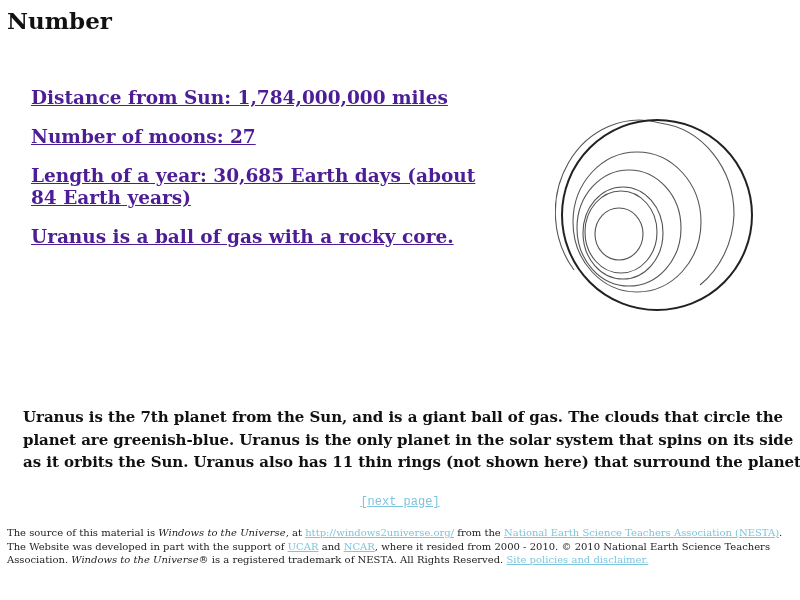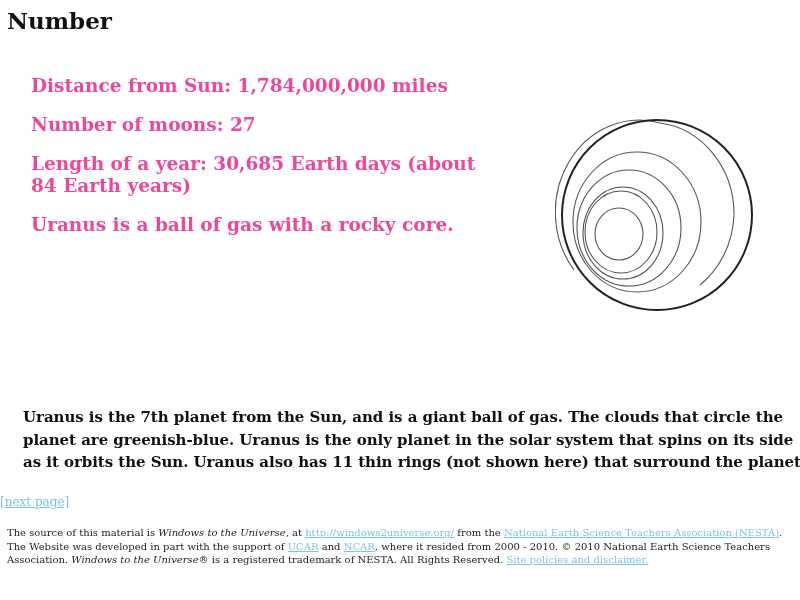--- a/index.html
+++ b/index.html
@@ -10,33 +10,33 @@
     .title {
       position: absolute; left: 7px; top: 6px; margin: 0;
       font-size: 23px; font-weight: bold; line-height: 30px; color: #111;
     }
     .facts {
       position: absolute; left: 31px; top: 75px; width: 470px; margin: 0; padding: 0;
       list-style: none;
     }
     .facts li {
       font-size: 18.5px; font-weight: bold; line-height: 22px;
-      margin: 0 0 17px 0; color: #ec4899;
+      margin: 12px 0 17px 0; color: #4c1d95; text-decoration: underline;
     }
     .planet {
       position: absolute; left: 555px; top: 115px; width: 205px; height: 200px;
     }
     .para {
       position: absolute; left: 7px; top: 390px; width: 790px; margin: 16px;
       font-size: 15px; font-weight: bold; line-height: 22.5px; color: #111;
       letter-spacing: -0.05px;
     }
     .next {
-      position: absolute; left: 0; top: 495px; width: 800px; 
-      font-size: 12px; line-height: 14px;
+      position: absolute; left: 0; top: 495px; width: 800px; text-align: center;
+      font-size: 12px; line-height: 14px; font-family: Liberation Mono, monospace;
     }
     a { color: #7cc5dd; text-decoration: underline; }
     .footer {
       position: absolute; left: 7px; top: 526px; width: 795px; margin: 0;
       font-size: 10px; line-height: 13.5px; color: #222;
     }
     .footer i { font-style: italic; }
   </style>
 </head>
 <body>

